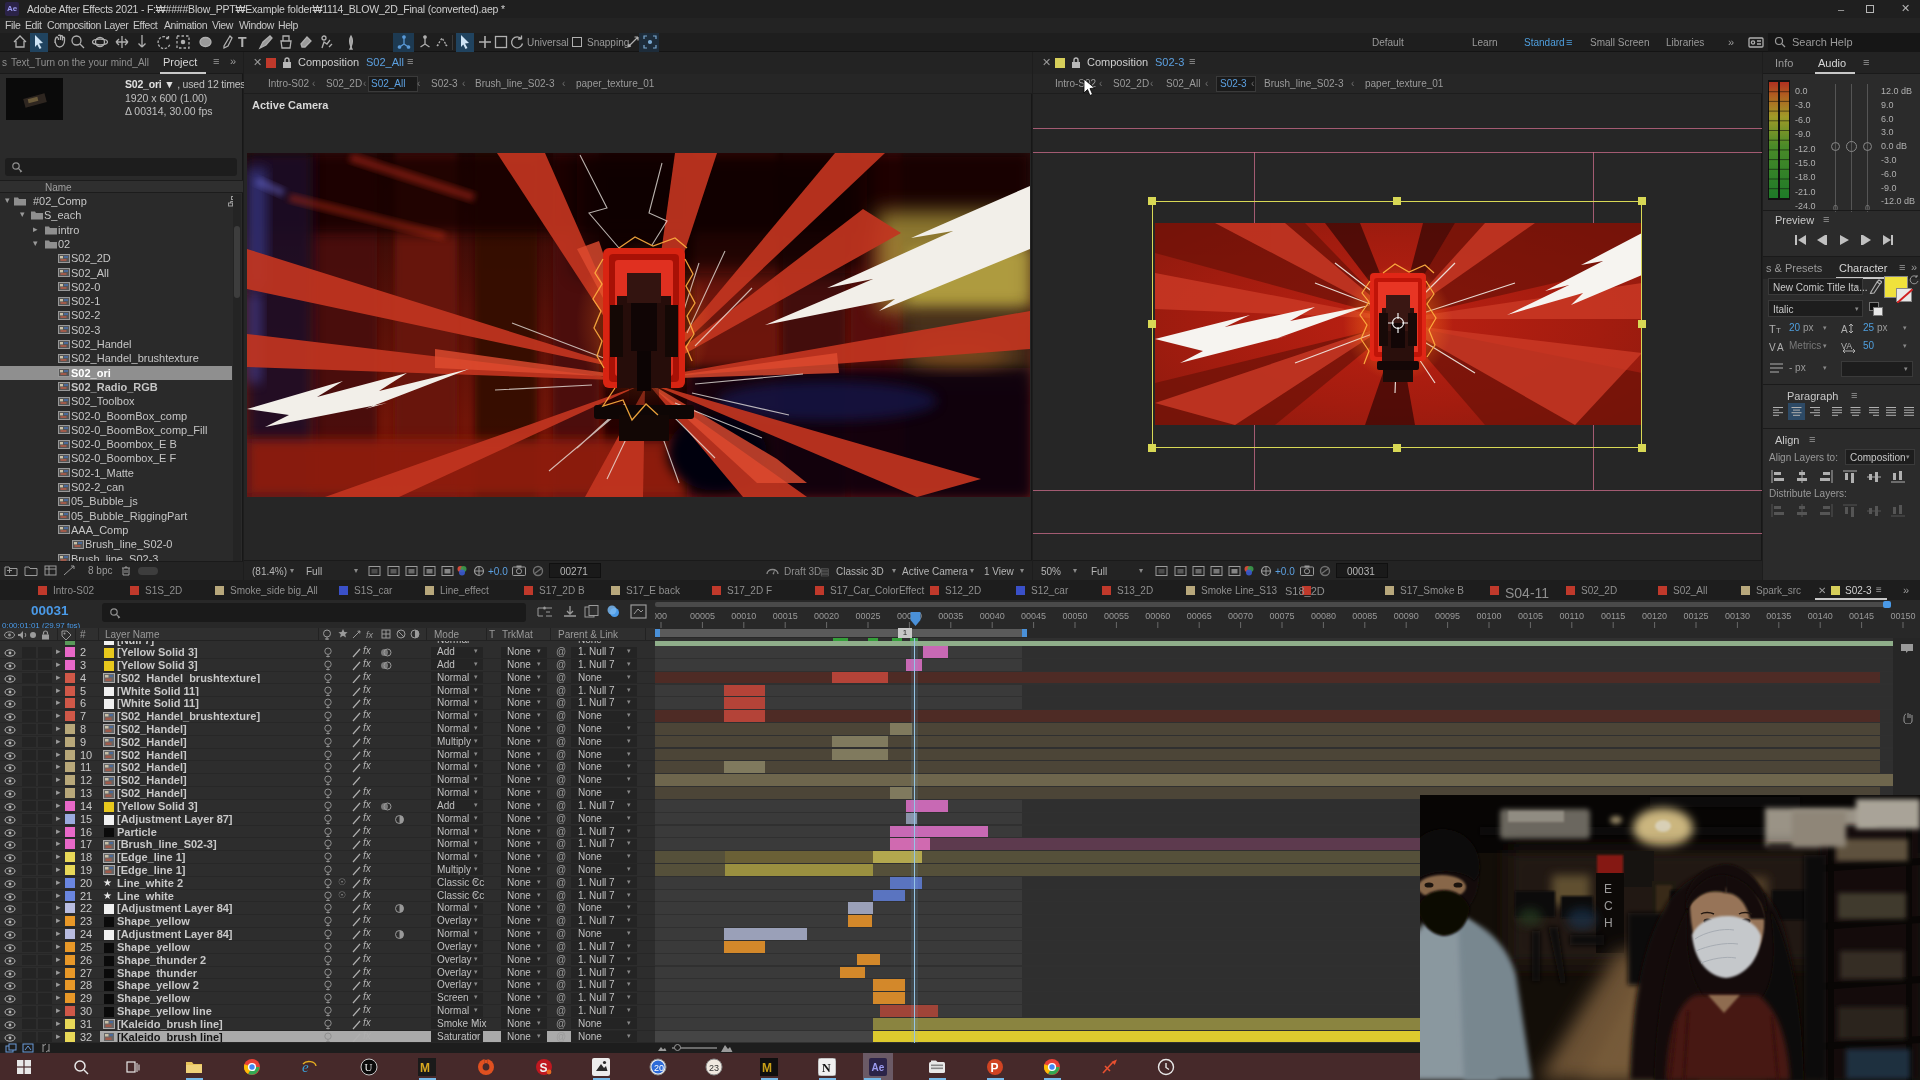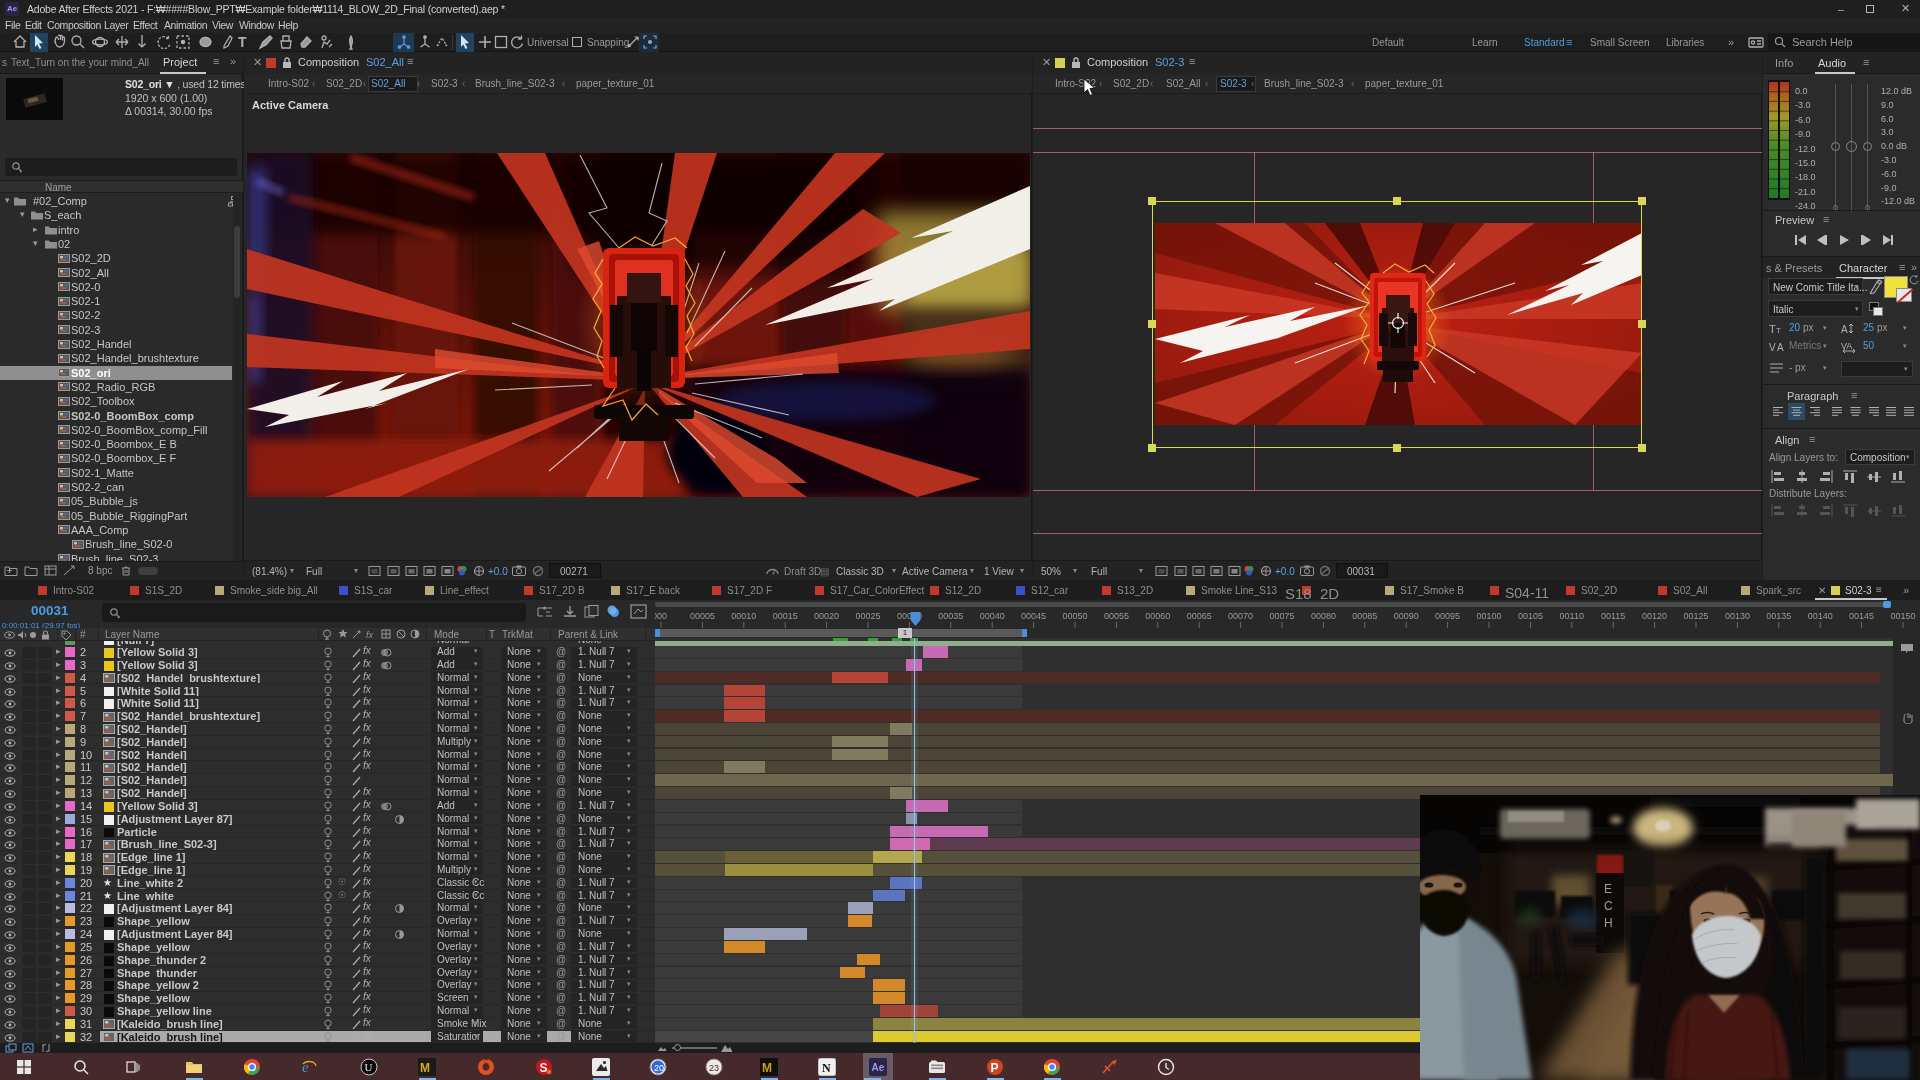--- a/index.html
+++ b/index.html
@@ -410,21 +410,21 @@
     </div>
     <div class="a" style="left:0;top:327.90000000000015px;width:232px;height:14.3px;">
       <div class="a" style="left:58px;top:2.5px">
         <svg width="12" height="9" viewBox="0 0 12 9">
           <rect x="0.5" y="0.5" width="11" height="8" fill="#555" stroke="#999" stroke-width="1"></rect>
           <rect x="2" y="2" width="3" height="2.4" fill="#c8c0a8"></rect>
           <rect x="6" y="2" width="4" height="2" fill="#4a6a9a"></rect>
           <rect x="2.5" y="5" width="6" height="2" fill="#a05a4a"></rect>
         </svg>
       </div>
-      <div class="tx" style="left:71px;top:1px;font-size:11px;font-weight:normal;color:#c6c6c6">S02_Radio_RGB</div>
+      <div class="tx" style="left:71px;top:1px;font-size:11px;font-weight:bold;color:#c6c6c6">S02_Radio_RGB</div>
     </div>
     <div class="a" style="left:0;top:342.20000000000016px;width:232px;height:14.3px;">
       <div class="a" style="left:58px;top:2.5px">
         <svg width="12" height="9" viewBox="0 0 12 9">
           <rect x="0.5" y="0.5" width="11" height="8" fill="#555" stroke="#999" stroke-width="1"></rect>
           <rect x="2" y="2" width="3" height="2.4" fill="#c8c0a8"></rect>
           <rect x="6" y="2" width="4" height="2" fill="#4a6a9a"></rect>
           <rect x="2.5" y="5" width="6" height="2" fill="#a05a4a"></rect>
         </svg>
       </div>
@@ -432,21 +432,21 @@
     </div>
     <div class="a" style="left:0;top:356.50000000000017px;width:232px;height:14.3px;">
       <div class="a" style="left:58px;top:2.5px">
         <svg width="12" height="9" viewBox="0 0 12 9">
           <rect x="0.5" y="0.5" width="11" height="8" fill="#555" stroke="#999" stroke-width="1"></rect>
           <rect x="2" y="2" width="3" height="2.4" fill="#c8c0a8"></rect>
           <rect x="6" y="2" width="4" height="2" fill="#4a6a9a"></rect>
           <rect x="2.5" y="5" width="6" height="2" fill="#a05a4a"></rect>
         </svg>
       </div>
-      <div class="tx" style="left:71px;top:1px;font-size:11px;font-weight:bold;color:#c6c6c6">S02-0_BoomBox_comp</div>
+      <div class="tx" style="left:71px;top:1px;font-size:11px;font-weight:normal;color:#c6c6c6">S02-0_BoomBox_comp</div>
     </div>
     <div class="a" style="left:0;top:370.8000000000002px;width:232px;height:14.3px;">
       <div class="a" style="left:58px;top:2.5px">
         <svg width="12" height="9" viewBox="0 0 12 9">
           <rect x="0.5" y="0.5" width="11" height="8" fill="#555" stroke="#999" stroke-width="1"></rect>
           <rect x="2" y="2" width="3" height="2.4" fill="#c8c0a8"></rect>
           <rect x="6" y="2" width="4" height="2" fill="#4a6a9a"></rect>
           <rect x="2.5" y="5" width="6" height="2" fill="#a05a4a"></rect>
         </svg>
       </div>
@@ -1211,21 +1211,21 @@
       <div class="tx" style="left:830px;top:5px;font-size:10px;color:#8f8f8f">S17_Car_ColorEffect</div>
       <div class="a" style="left:930px;top:6px;width:9px;height:9px;background:#c0392b"></div>
       <div class="tx" style="left:945px;top:5px;font-size:10px;color:#8f8f8f">S12_2D</div>
       <div class="a" style="left:1016px;top:6px;width:9px;height:9px;background:#3a50c8"></div>
       <div class="tx" style="left:1031px;top:5px;font-size:10px;color:#8f8f8f">S12_car</div>
       <div class="a" style="left:1102px;top:6px;width:9px;height:9px;background:#c0392b"></div>
       <div class="tx" style="left:1117px;top:5px;font-size:10px;color:#8f8f8f">S13_2D</div>
       <div class="a" style="left:1186px;top:6px;width:9px;height:9px;background:#b8a87c"></div>
       <div class="tx" style="left:1201px;top:5px;font-size:10px;color:#8f8f8f">Smoke Line_S13</div>
       <div class="a" style="left:1302px;top:6px;width:9px;height:9px;background:#c0392b"></div>
-      <div class="tx" style="left:1285px;top:5px;font-size:15px;color:#8f8f8f">S18_2D</div>
+      <div class="tx" style="left:1285px;top:5px;font-size:11px;color:#8f8f8f">S18_2D</div>
       <div class="a" style="left:1385px;top:6px;width:9px;height:9px;background:#b8a87c"></div>
       <div class="tx" style="left:1400px;top:5px;font-size:10px;color:#8f8f8f">S17_Smoke B</div>
       <div class="a" style="left:1490px;top:6px;width:9px;height:9px;background:#c0392b"></div>
       <div class="tx" style="left:1505px;top:5px;font-size:14px;color:#8f8f8f">S04-11</div>
       <div class="a" style="left:1566px;top:6px;width:9px;height:9px;background:#c0392b"></div>
       <div class="tx" style="left:1581px;top:5px;font-size:10px;color:#8f8f8f">S02_2D</div>
       <div class="a" style="left:1658px;top:6px;width:9px;height:9px;background:#c0392b"></div>
       <div class="tx" style="left:1673px;top:5px;font-size:10px;color:#8f8f8f">S02_All</div>
       <div class="a" style="left:1741px;top:6px;width:9px;height:9px;background:#b8a87c"></div>
       <div class="tx" style="left:1756px;top:5px;font-size:10px;color:#8f8f8f">Spark_src</div>

